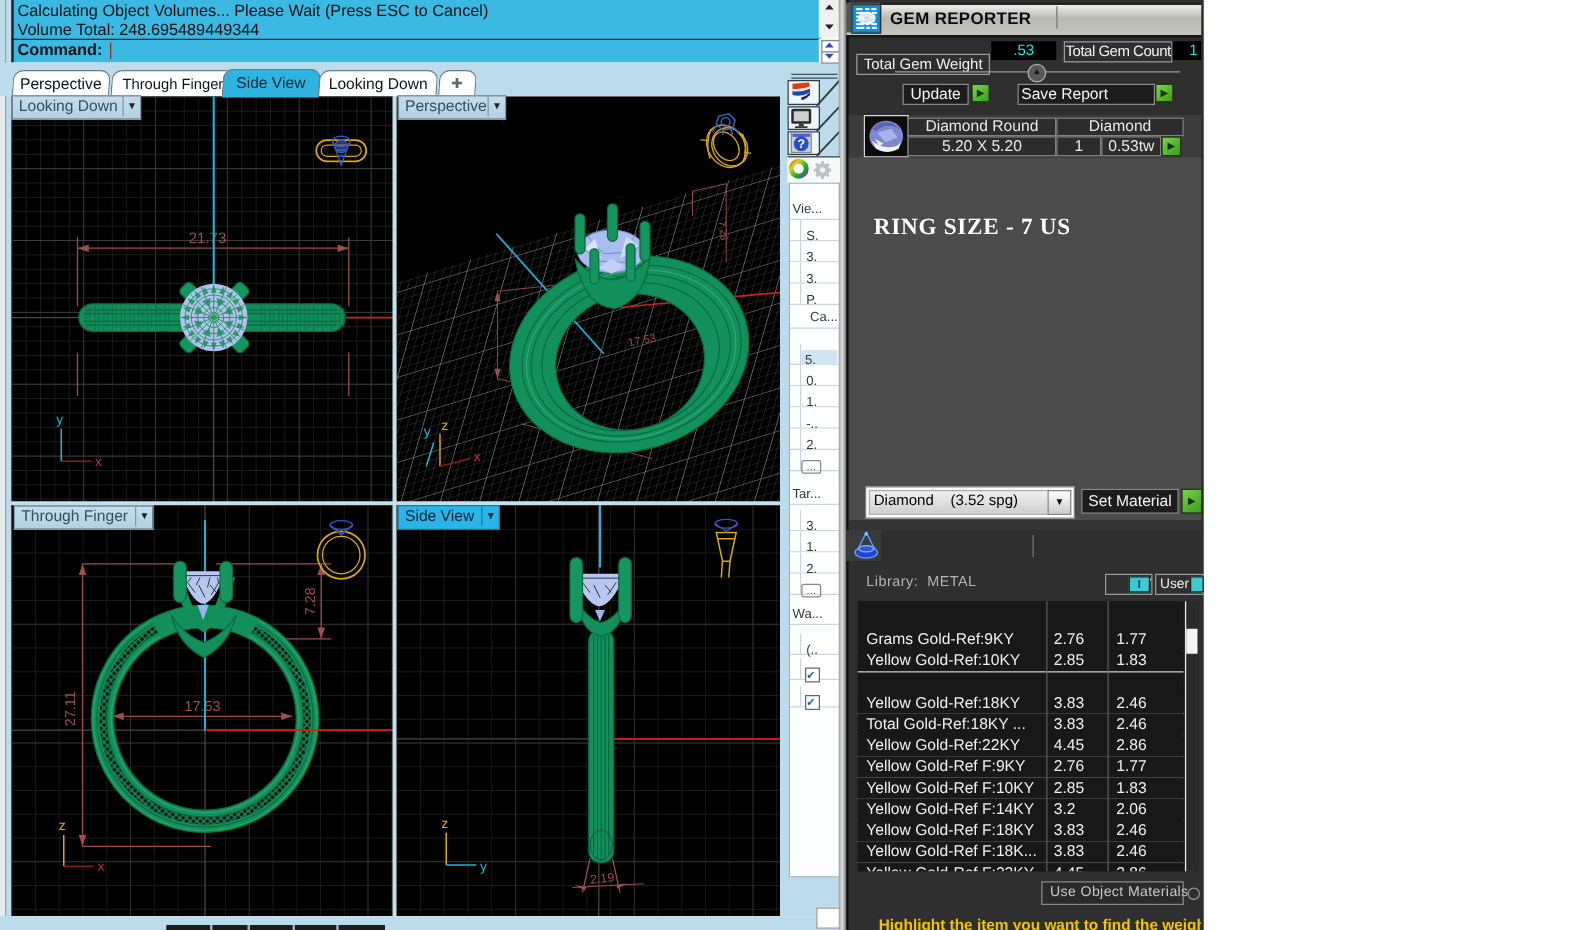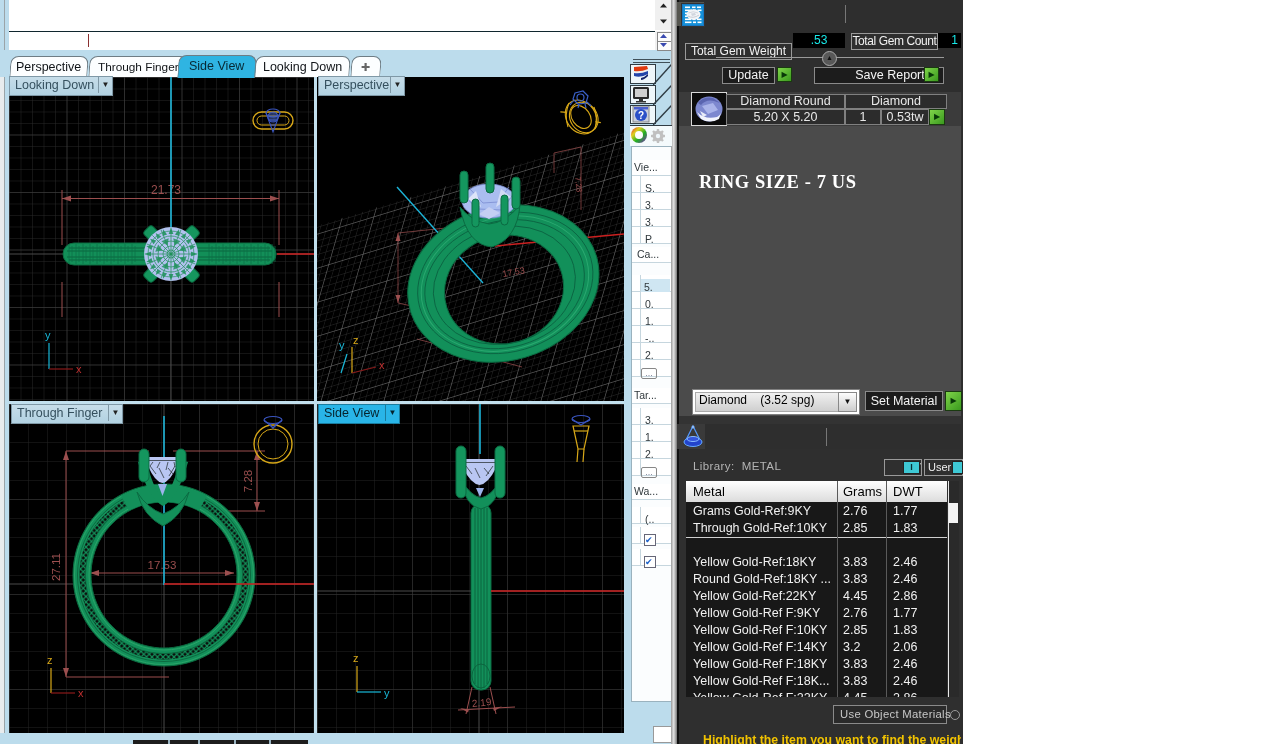--- a/index.html
+++ b/index.html
@@ -86,20 +86,25 @@
 #uom .circ{position:absolute;right:-14px;top:4px;width:8px;height:8px;border:1px solid #999;border-radius:50%;}
 #hl{left:703px;top:733px;width:258px;font-size:12.3px;font-weight:bold;color:#f2c300;white-space:nowrap;overflow:hidden;}
 svg{position:absolute;}
 </style>
 </head>
 <body>
 <div id="root">
   <div class="abs" id="leftmargin"></div>
   <div class="abs" id="leftline"></div>
   <div class="abs" style="left:0;top:55px;width:4px;height:689px;background:#e8ecee"></div>
+  <div class="abs" id="cmdarea">
+    <div class="l1">Calculating Object Volumes... Please Wait (Press ESC to Cancel)</div>
+    <div class="l2">Volume Total: 248.695489449344</div>
+    <div class="l3">Command:</div>
+  </div>
   <div class="abs" id="cmdsep"></div>
   <div class="abs" id="cursor"></div>
   <div class="abs" id="sbar1"></div>
   <div class="abs" id="sbar2"></div>
   <div class="abs" id="topbarbg"></div>
 
   <svg class="abs" style="left:655px;top:0;width:17px;height:50px" viewBox="0 0 17 50">
     <path d="M5 7.5 L8.5 3.5 L12 7.5 Z" fill="#222"></path>
     <path d="M5 19.5 L12 19.5 L8.5 23.5 Z" fill="#222"></path>
   </svg>
@@ -597,40 +602,43 @@
           </g>
         </g>
         <circle cx="28" cy="10" r="2.2" fill="#eef6fa"></circle>
       </svg>
     </div>
   <div class="srow" style="top:160px;height:15px;line-height:15px;padding-left:2px">Vie...</div>
   <div class="srow" style="top:176px;height:16px;line-height:16px"><span class="ic">&nbsp;</span><span style="padding-left:4px">S.</span></div>
   <div class="srow" style="top:193px;height:16px;line-height:16px"><span class="ic">&nbsp;</span><span style="padding-left:4px">3.</span></div>
   <div class="srow" style="top:210px;height:16px;line-height:16px"><span class="ic">&nbsp;</span><span style="padding-left:4px">3.</span></div>
   <div class="srow" style="top:227px;height:16px;line-height:16px"><span class="ic">&nbsp;</span><span style="padding-left:4px">P.</span></div>
-  <div class="srow" style="top:247px;height:15px;line-height:15px;padding-left:5px">Ca...</div>
+  <div class="srow" style="top:247px;height:15px;line-height:15px;padding-left:16px">Ca...</div>
   <div class="srow" style="top:275px;height:16px;line-height:16px"><span class="ic">&nbsp;</span><span style="background:#cfe6f2;display:inline-block;width:26px;padding-left:3px">5.</span></div>
   <div class="srow" style="top:292px;height:16px;line-height:16px"><span class="ic">&nbsp;</span><span style="padding-left:4px">0.</span></div>
   <div class="srow" style="top:309px;height:16px;line-height:16px"><span class="ic">&nbsp;</span><span style="padding-left:4px">1.</span></div>
   <div class="srow" style="top:326px;height:16px;line-height:16px"><span class="ic">&nbsp;</span><span style="padding-left:4px">-..</span></div>
   <div class="srow" style="top:343px;height:16px;line-height:16px"><span class="ic">&nbsp;</span><span style="padding-left:4px">2.</span></div>
   <div class="srow" style="top:360px;height:16px;line-height:16px"><span class="ic">&nbsp;</span><span style="border:1px solid #888;border-radius:2px;font-size:8px;padding:0 3px;color:#446">…</span></div>
   <div class="srow" style="top:388px;height:15px;line-height:15px;padding-left:2px">Tar...</div>
   <div class="srow" style="top:408px;height:16px;line-height:16px"><span class="ic">&nbsp;</span><span style="padding-left:4px">3.</span></div>
   <div class="srow" style="top:425px;height:16px;line-height:16px"><span class="ic">&nbsp;</span><span style="padding-left:4px">1.</span></div>
   <div class="srow" style="top:442px;height:16px;line-height:16px"><span class="ic">&nbsp;</span><span style="padding-left:4px">2.</span></div>
   <div class="srow" style="top:459px;height:16px;line-height:16px"><span class="ic">&nbsp;</span><span style="border:1px solid #888;border-radius:2px;font-size:8px;padding:0 3px;color:#446">…</span></div>
   <div class="srow" style="top:484px;height:15px;line-height:15px;padding-left:2px">Wa...</div>
   <div class="srow" style="top:507px;height:16px;line-height:16px"><span class="ic">&nbsp;</span><span style="padding-left:4px">(..</span></div>
   <div class="srow" style="top:527px;height:16px;line-height:16px"><span class="ic">&nbsp;</span><span style="display:inline-block;width:10px;height:10px;border:1px solid #667;background:#fff;color:#1a5fc8;font-size:9px;line-height:10px;vertical-align:middle;margin-left:3px">✔</span></div>
   <div class="srow" style="top:549px;height:16px;line-height:16px"><span class="ic">&nbsp;</span><span style="display:inline-block;width:10px;height:10px;border:1px solid #667;background:#fff;color:#1a5fc8;font-size:9px;line-height:10px;vertical-align:middle;margin-left:3px">✔</span></div>
   <div class="abs" style="left:653px;top:726px;width:22px;height:15px;background:#fff;border:1px solid #999"></div>
   <div class="abs" id="rightdivider"></div>
 
   <div class="abs" id="gempanel"></div>
+  <div class="abs" id="gphead">
+      <div class="ttl">GEM REPORTER</div>
+    </div>
   <div class="abs" id="gpheaddiv"></div>
   <div class="abs" style="left:677px;top:2px;width:27px;height:24px;background:#55554f"></div>
   <div class="gicon" style="top:3px">
     <svg width="22" height="22" viewBox="0 0 22 22">
       <rect x="1" y="1" width="20" height="20" fill="#1590d8"></rect>
       <g fill="#ffffff">
       <rect x="3" y="2.5" width="5" height="1.6"></rect>
           <rect x="10" y="2.5" width="3.5" height="1.6"></rect>
           <rect x="15" y="2.5" width="4" height="1.6"></rect>
       <rect x="3" y="5.5" width="7" height="1.6"></rect>
@@ -652,21 +660,21 @@
     </svg>
   </div>
   <div class="wlabel" style="left:685px;top:43px;width:105px">Total Gem Weight</div>
   <div class="wval" style="left:793px;top:33px;width:52px">.53</div>
   <div class="wlabel" style="left:851px;top:33px;width:85px;letter-spacing:-0.4px">Total Gem Count</div>
   <div class="wval" style="left:938px;top:33px;width:23px;text-align:right;padding-right:3px;box-sizing:border-box">1</div>
   <div class="abs" id="slider"></div>
   <div class="abs" id="sliderknob">▲</div>
   <div class="btn" style="left:722px;top:67px;width:51px;height:15px;line-height:15px">Update</div>
   <div class="gbtn" style="left:777px;top:67px">▶</div>
-  <div class="btn" style="left:814px;top:67px;width:106px;height:15px;line-height:15px;text-align:center;padding-left:22px">Save Report</div>
+  <div class="btn" style="left:814px;top:67px;width:106px;height:15px;line-height:15px;text-align:left;padding-left:2px">Save Report</div>
   <div class="gbtn" style="left:924px;top:67px">▶</div>
   <div class="abs" id="gemband"></div>
   <div class="abs" id="gemthumb">
     <svg width="34" height="32" viewBox="0 0 34 32">
       <ellipse cx="17" cy="16" rx="13.5" ry="12.5" fill="#7d88cf"></ellipse>
       <path d="M5 19 Q13 27 25 24 Q29 22 30 17 L27 26 Q18 31 9 26 Z" fill="#f2f4fc"></path>
       <path d="M6 10 Q12 3 21 5 L28 10 L22 8 Q14 6 9 12 Z" fill="#5a64b0"></path>
       <path d="M10 13 L21 10 L26 17 L16 21 Z" fill="#aab4ea"></path>
       <path d="M8 18 L15 22 L11 24 Z" fill="#e8ecf8"></path>
     </svg>
@@ -701,47 +709,42 @@
   <div class="abs" id="library">Library:&nbsp; METAL</div>
   <div class="toggle" style="left:884px;width:36px">
       <span style="position:absolute;left:20px;top:1px">GV</span>
       <div class="togcyan" style="left:18px">I</div>
     </div>
   <div class="toggle" style="left:924px;width:37px">
       <span style="position:absolute;left:3px;top:1px">User</span>
       <div class="togcyan" style="left:27px;width:9px">&nbsp;</div>
     </div>
   <div class="abs" id="mtable">
-  <div class="hdr">
-        <span style="left:7px">Metal</span>
-        <span style="left:157px">Grams</span>
-        <span style="left:207px">DWT</span>
-      </div>
   <div class="mrow" style="top:22px">
         <span style="left:7px">Grams Gold-Ref:9KY</span>
         <span style="left:157px">2.76</span>
         <span style="left:207px">1.77</span>
       </div>
   <div class="mrow" style="top:39px">
-        <span style="left:7px">Through Gold-Ref:10KY</span>
+        <span style="left:7px">Yellow Gold-Ref:10KY</span>
         <span style="left:157px">2.85</span>
         <span style="left:207px">1.83</span>
       </div>
   <div class="mrow" style="top:72px">
         <span style="left:7px">Yellow Gold-Ref:14KY</span>
         <span style="left:157px">3.2</span>
         <span style="left:207px">2.06</span>
       </div>
   <div class="mrow" style="top:73px">
         <span style="left:7px">Yellow Gold-Ref:18KY</span>
         <span style="left:157px">3.83</span>
         <span style="left:207px">2.46</span>
       </div>
   <div class="mrow" style="top:90px">
-        <span style="left:7px">Round Gold-Ref:18KY ...</span>
+        <span style="left:7px">Total Gold-Ref:18KY ...</span>
         <span style="left:157px">3.83</span>
         <span style="left:207px">2.46</span>
       </div>
   <div class="mrow" style="top:107px">
         <span style="left:7px">Yellow Gold-Ref:22KY</span>
         <span style="left:157px">4.45</span>
         <span style="left:207px">2.86</span>
       </div>
   <div class="mrow" style="top:124px">
         <span style="left:7px">Yellow Gold-Ref F:9KY</span>

